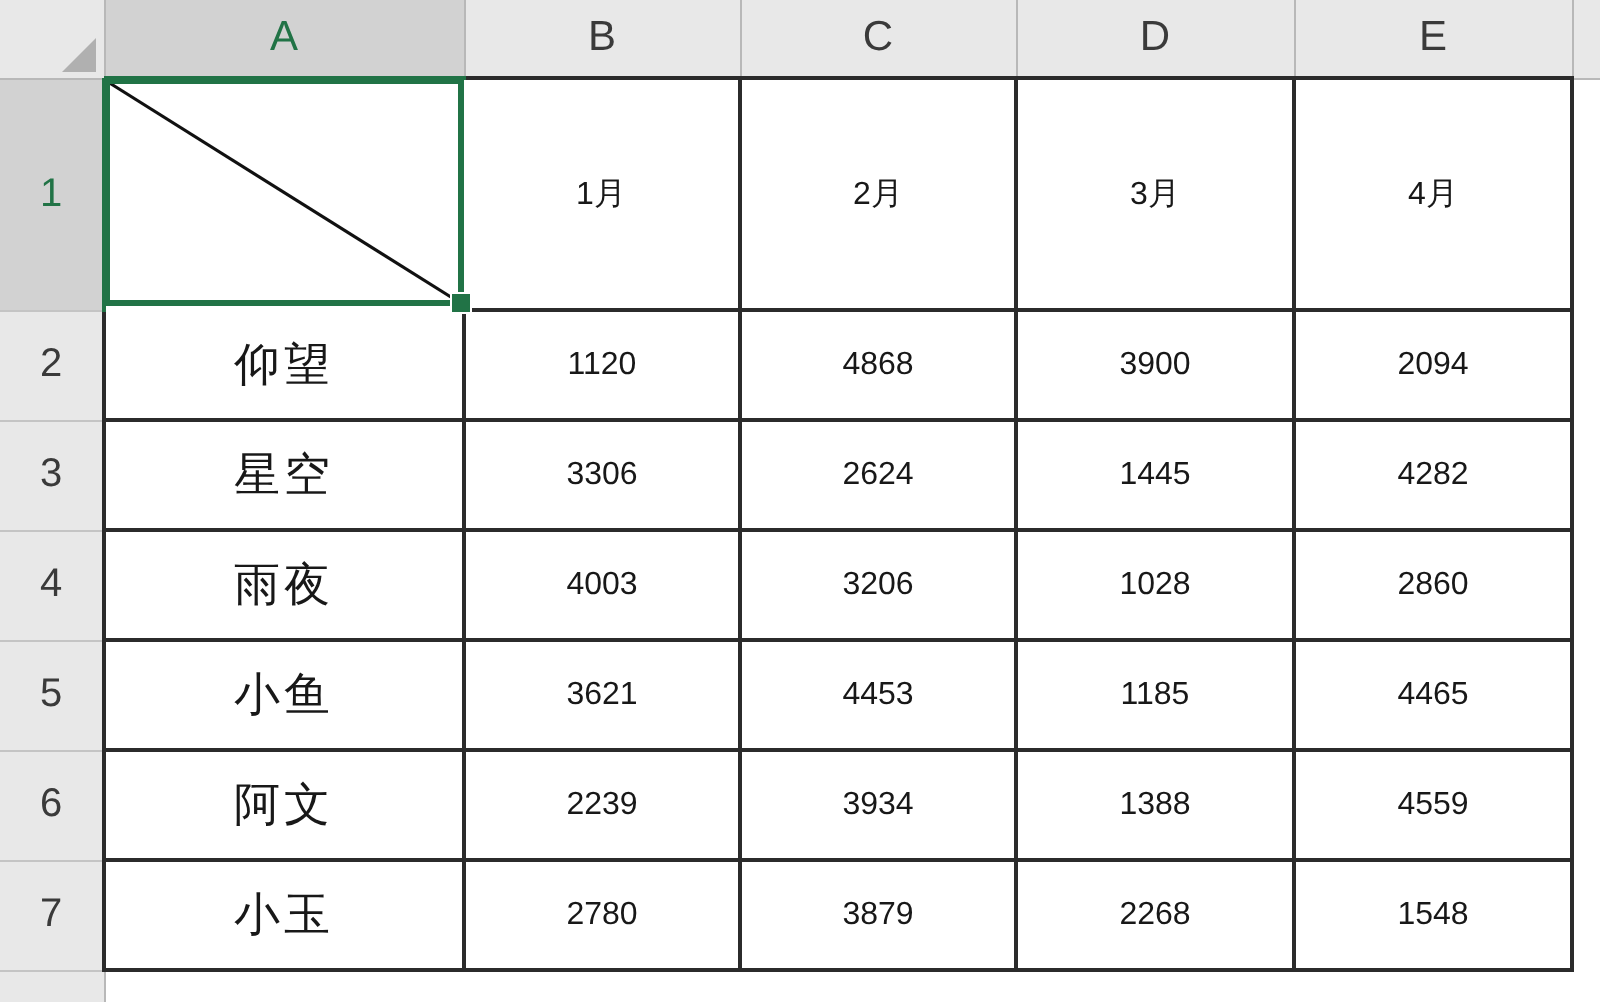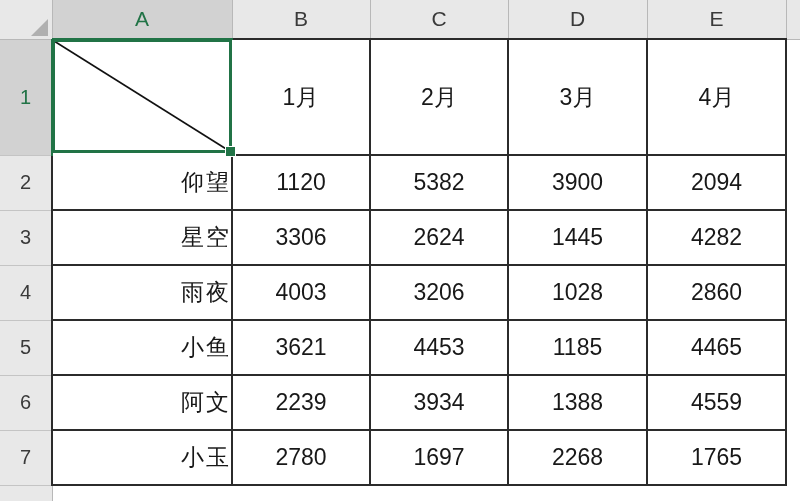--- a/index.html
+++ b/index.html
@@ -86,30 +86,30 @@
     background: #d2d2d2;
     color: #217346;
     border-right: 2px solid #217346;
   }
 
   
   .cell {
     background: #ffffff;
     text-align: center;
     vertical-align: middle;
-    font-size: 23px;
+    font-size: 16px;
     color: #181818;
     padding: 0;
     border-right: 2px solid #2b2b2b;
     border-bottom: 2px solid #2b2b2b;
     border-top: 0;
     border-left: 0;
     position: relative;
   }
-  .cell.first-col { border-left: 2px solid #2b2b2b; text-align: right; }
+  .cell.first-col { border-left: 2px solid #2b2b2b; }
   .cell.head-row  { border-top: 2px solid #2b2b2b; }
   .cell.cn { font-size: 23px; letter-spacing: 2px; }
 
   
   .cell.a1 {
     border: 0;
     background: #ffffff;
   }
 
   
@@ -194,21 +194,21 @@
       <td class="cell head-row">2月</td>
       <td class="cell head-row">3月</td>
       <td class="cell head-row">4月</td>
       <td class="pad-cell"></td>
     </tr>
 
     <tr style="height:55px">
       <td class="row-head">2</td>
       <td class="cell cn first-col">仰望</td>
       <td class="cell">1120</td>
-      <td class="cell">5382</td>
+      <td class="cell">4868</td>
       <td class="cell">3900</td>
       <td class="cell">2094</td>
       <td class="pad-cell"></td>
     </tr>
 
     <tr style="height:55px">
       <td class="row-head">3</td>
       <td class="cell cn first-col">星空</td>
       <td class="cell">3306</td>
       <td class="cell">2624</td>
@@ -244,23 +244,23 @@
       <td class="cell">3934</td>
       <td class="cell">1388</td>
       <td class="cell">4559</td>
       <td class="pad-cell"></td>
     </tr>
 
     <tr style="height:55px">
       <td class="row-head">7</td>
       <td class="cell cn first-col">小玉</td>
       <td class="cell">2780</td>
-      <td class="cell">1697</td>
+      <td class="cell">3879</td>
       <td class="cell">2268</td>
-      <td class="cell">1765</td>
+      <td class="cell">1548</td>
       <td class="pad-cell"></td>
     </tr>
 
     <tr style="height:18px">
       <td class="pad-row-head"></td>
       <td class="pad-cell"></td>
       <td class="pad-cell"></td>
       <td class="pad-cell"></td>
       <td class="pad-cell"></td>
       <td class="pad-cell"></td>

